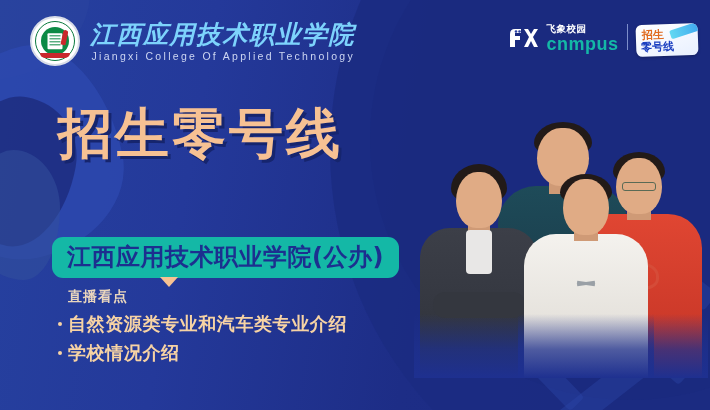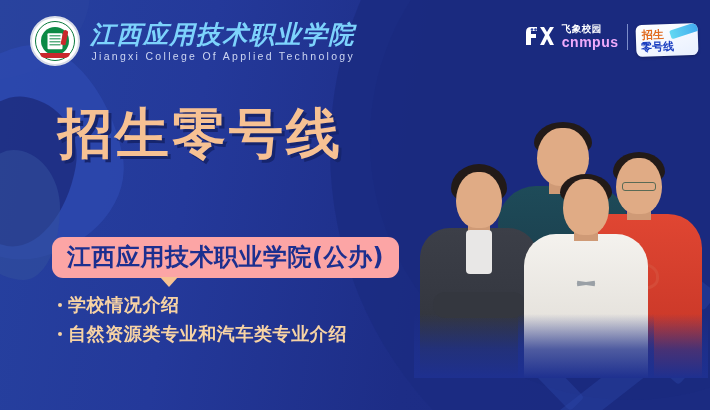--- a/index.html
+++ b/index.html
@@ -207,22 +207,22 @@
   .fx-mark { display: flex; align-items: center; gap: 5px; }
   .fx-glyph { display: block; }
   .fx-words { display: flex; flex-direction: column; align-items: flex-start; line-height: 1; }
   .fx-cn {
     color: #ffffff;
     font-size: 9.5px;
     font-weight: 700;
     letter-spacing: 0.5px;
   }
   .fx-en {
-    color: #f0abfc;
-    font-size: 14px;
+    color: #14b8a6;
+    font-size: 18px;
     font-weight: 700;
     letter-spacing: 0.5px;
     margin-top: 1px;
   }
   .brand-divider {
     width: 1.5px;
     height: 26px;
     background: #8fa0d8;
     opacity: 0.85;
   }
@@ -290,21 +290,21 @@
   }
 
   
   .bubble-wrap {
     position: absolute;
     left: 52px;
     top: 237px;
   }
   .bubble {
     position: relative;
-    background: #fca5a5;
+    background: #14b8a6;
     border-radius: 11px;
     padding: 7px 15px 8px 15px;
     display: inline-block;
   }
   .bubble-text {
     color: #1c2f8f;
     font-size: 24px;
     font-weight: 800;
     letter-spacing: 0.5px;
     white-space: nowrap;
@@ -610,23 +610,24 @@
   </div>
 
   <div class="bubble-wrap">
     <div class="bubble">
       <span class="bubble-text">江西应用技术职业学院(公办)</span>
       <span class="bubble-tail"></span>
     </div>
   </div>
 
   <div class="highlights">
+    <div class="hl-title">直播看点</div>
+    <div class="hl-item">
+      <span class="hl-dot"></span>
+      <span class="hl-text">自然资源类专业和汽车类专业介绍</span>
+    </div>
     <div class="hl-item">
       <span class="hl-dot"></span>
       <span class="hl-text">学校情况介绍</span>
     </div>
-    <div class="hl-item">
-      <span class="hl-dot"></span>
-      <span class="hl-text">自然资源类专业和汽车类专业介绍</span>
-    </div>
   </div>
 
 </div>
 
 </body></html>

